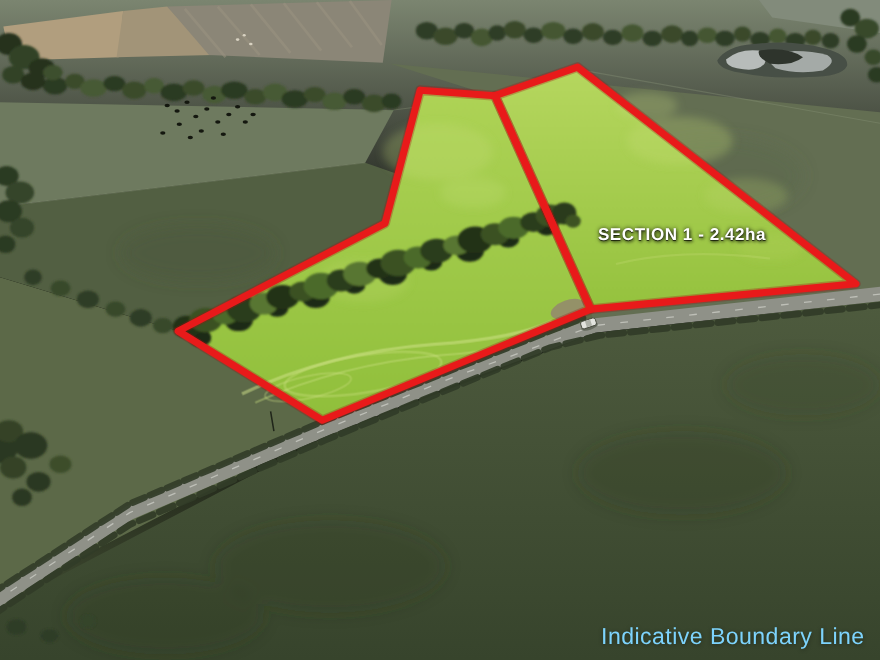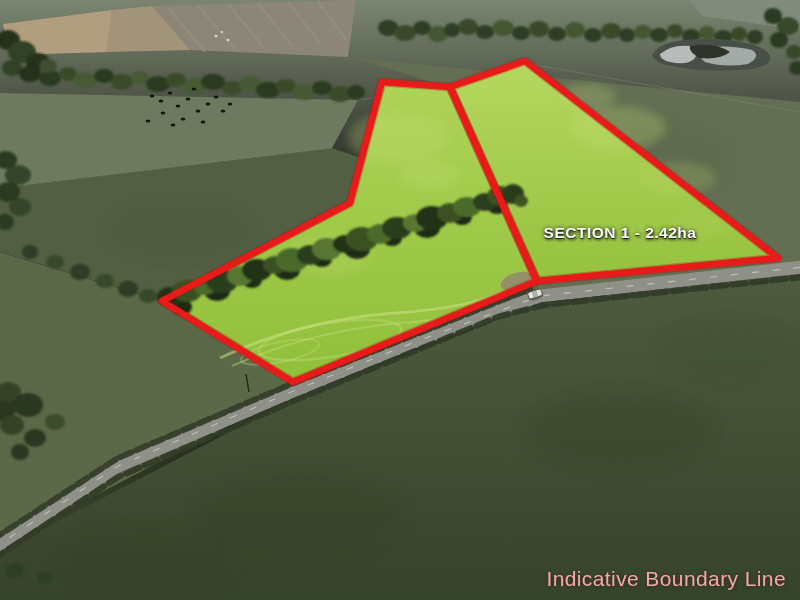--- a/index.html
+++ b/index.html
@@ -1,23 +1,23 @@
 <!DOCTYPE html>
 <html><head>
 <meta charset="utf-8">
 <style>
   html,body{margin:0;padding:0;background:#222;}
   .stage{position:relative;width:800px;height:600px;overflow:hidden;
          font-family:"Liberation Sans",sans-serif;}
   .stage svg{position:absolute;left:0;top:0;}
   .sec-label{position:absolute;transform:translate(-50%,-50%);
     font-weight:700;font-size:15.5px;letter-spacing:.5px;color:#fff;white-space:nowrap;
-    text-shadow:0 1px 0 rgba(0,0,0,.6),0 0 4px rgba(0,0,0,.8),1px 2px 3px rgba(0,0,0,.55);margin-top:19px;}
+    text-shadow:0 1px 0 rgba(0,0,0,.6),0 0 4px rgba(0,0,0,.8),1px 2px 3px rgba(0,0,0,.55);}
   .disclaimer{position:absolute;right:14px;bottom:9px;
-    font-weight:400;font-size:21px;letter-spacing:.4px;color:#fca5a5;white-space:nowrap;
+    font-weight:400;font-size:21px;letter-spacing:.4px;color:#7dd3fc;white-space:nowrap;
     text-shadow:0 1px 4px rgba(0,0,0,.4);}
 </style>
 </head>
 <body>
 
 <div class="stage">
 <svg width="800" height="600" viewBox="0 0 800 600">
   <defs>
     <linearGradient id="bgGrad" x1="0" y1="0" x2="0" y2="1">
       <stop offset="0" stop-color="#7b8570"></stop>

